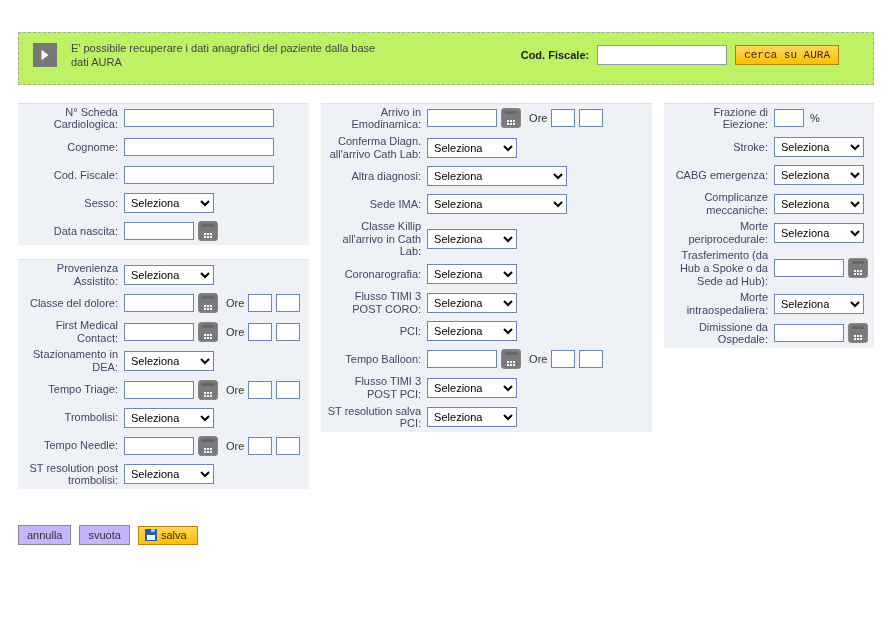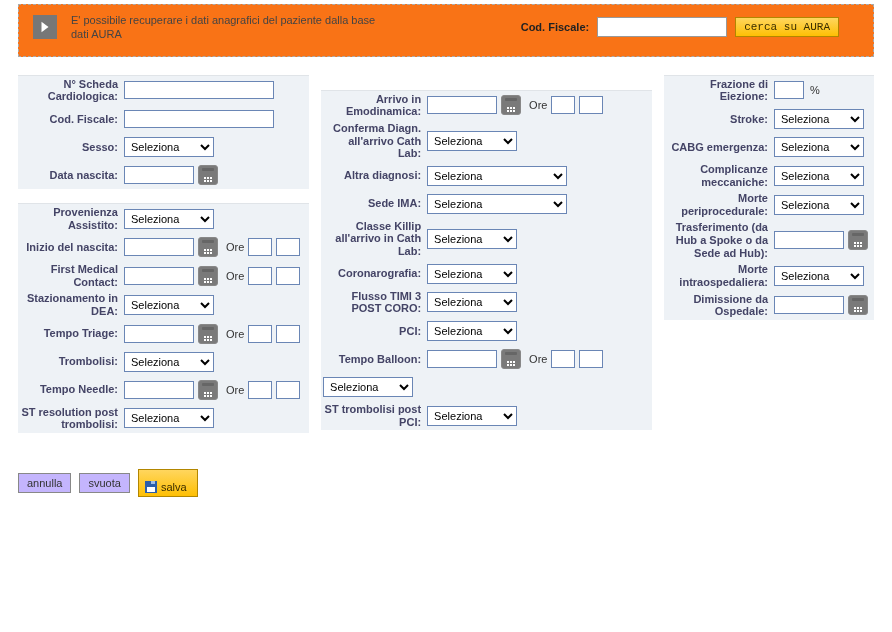--- a/index.html
+++ b/index.html
@@ -7,25 +7,26 @@
     margin: 0;
     padding: 0;
     font-family: Verdana, Arial, sans-serif;
     font-size: 11px;
     color: #333;
     background: #fff;
   }
   .page { padding: 4px 18px 18px 18px; }
   .top-box {
     border: 1px dashed #aaa;
-    background: #f97316;
+    background: #bef264;
     padding: 8px 14px 14px 14px;
     display: flex;
     align-items: center;
     gap: 14px;
+    margin-top: 28px;
   }
   .top-icon {
     width: 24px; height: 24px;
     background: #777;
     display: flex; align-items: center; justify-content: center;
     flex: 0 0 24px;
   }
   .top-icon svg { width: 14px; height: 14px; fill: #fff; }
   .top-text { flex: 0 0 auto; line-height: 1.3; color: #444; max-width: 320px;}
   .top-right { display: flex; align-items: center; gap: 8px; margin-left: auto; margin-right: 20px;}
@@ -38,34 +39,34 @@
     border: 1px solid #b28600;
     color: #3a2d00;
     font-size: 11px;
     padding: 3px 8px;
     cursor: pointer;
     font-family: Liberation Mono, monospace;
   }
   .columns { display: flex; gap: 12px; margin-top: 18px; align-items: flex-start; }
   .col { }
   .col1 { width: 300px; }
-  .col2 { width: 341px; margin-top: 15px; }
+  .col2 { width: 341px; }
   .col3 { width: 212px; }
   .block { background: #eef2f6; border-top: 1px solid #e0e4e8; margin-bottom: 14px; }
   .row {
     display: flex;
     align-items: center;
     min-height: 28px;
     padding: 2px 6px 2px 2px;
     gap: 4px;
   }
   .row .lbl {
     flex: 0 0 100px;
     text-align: right;
-    font-weight: bold;
+    font-weight: normal;
     color: #446;
     font-size: 11px;
     line-height: 1.15;
     padding-right: 2px;
   }
   .col3 .row .lbl { flex: 0 0 104px; }
   .row .ctrls {
     display: flex;
     align-items: center;
     gap: 4px;
@@ -119,21 +120,21 @@
   .ore-lbl { font-size:11px; color:#333; margin-left:4px; }
   .pct { font-size:11px; margin-left:2px; }
   .bottom-bar { margin-top: 22px; display:flex; gap:8px; align-items:center;}
   .btn-plain{
     background:#c4b5fd; border:1px solid #888; color:#333;
     font-size:11px; padding:3px 8px; cursor:pointer; font-family:inherit;
   }
   .btn-save{
     background:linear-gradient(#ffd65e,#febf04);
     border:1px solid #b28600; color:#3a2d00;
-    font-size:11px; padding:11px 10px 3px 6px; cursor:pointer;
+    font-size:11px; padding:2px 10px 3px 6px; cursor:pointer;
     display:inline-flex; align-items:center; gap:4px; font-family:inherit;
   }
   .btn-save .disk{
     width:12px; height:12px; background:#2b5eaa; position:relative; display:inline-block;
   }
   .btn-save .disk::after{
     content:""; position:absolute; bottom:1px; left:2px; right:2px; height:5px; background:#fff;
   }
   .btn-save .disk::before{
     content:""; position:absolute; top:0; right:2px; width:4px; height:3px; background:#9fbde6;
@@ -163,20 +164,26 @@
     <div class="col col1">
 
       <div class="block">
         <div class="row">
           <div class="lbl">N° Scheda Cardiologica:</div>
           <div class="ctrls">
               <input class="txt lg" style="">
             </div>
         </div>
         <div class="row">
+          <div class="lbl">Cognome:</div>
+          <div class="ctrls">
+              <input class="txt lg" style="">
+            </div>
+        </div>
+        <div class="row">
           <div class="lbl">Cod. Fiscale:</div>
           <div class="ctrls">
               <input class="txt lg" style="">
             </div>
         </div>
         <div class="row">
           <div class="lbl">Sesso:</div>
           <div class="ctrls">
               <select class="sel def"><option>Seleziona</option></select>
             </div>
@@ -200,21 +207,21 @@
       </div>
 
       <div class="block">
         <div class="row">
           <div class="lbl">Provenienza Assistito:</div>
           <div class="ctrls">
               <select class="sel def"><option>Seleziona</option></select>
             </div>
         </div>
         <div class="row">
-          <div class="lbl">Inizio del nascita:</div>
+          <div class="lbl">Classe del dolore:</div>
           <div class="ctrls">
             <input class="txt md" style="">
             <span class="cal">
                 <span class="dots">
                   <span></span>
                   <span></span>
                   <span></span>
                   <span></span>
                   <span></span>
                   <span></span>
@@ -380,26 +387,27 @@
                   <span></span>
                   <span></span>
                 </span>
               </span>
             <span class="ore-lbl">Ore</span>
             <input class="txt sm" style="">
             <input class="txt sm" style="">
           </div>
         </div>
         <div class="row">
-          <div class="ctrls">
-              <select class="sel def"><option>Seleziona</option></select>
-            </div>
-        </div>
-        <div class="row">
-          <div class="lbl">ST trombolisi post PCI:</div>
+          <div class="lbl">Flusso TIMI 3 POST PCI:</div>
+          <div class="ctrls">
+              <select class="sel def"><option>Seleziona</option></select>
+            </div>
+        </div>
+        <div class="row">
+          <div class="lbl">ST resolution salva PCI:</div>
           <div class="ctrls">
               <select class="sel def"><option>Seleziona</option></select>
             </div>
         </div>
       </div>
     </div>
 
     <div class="col col3">
       <div class="block">
         <div class="row">

